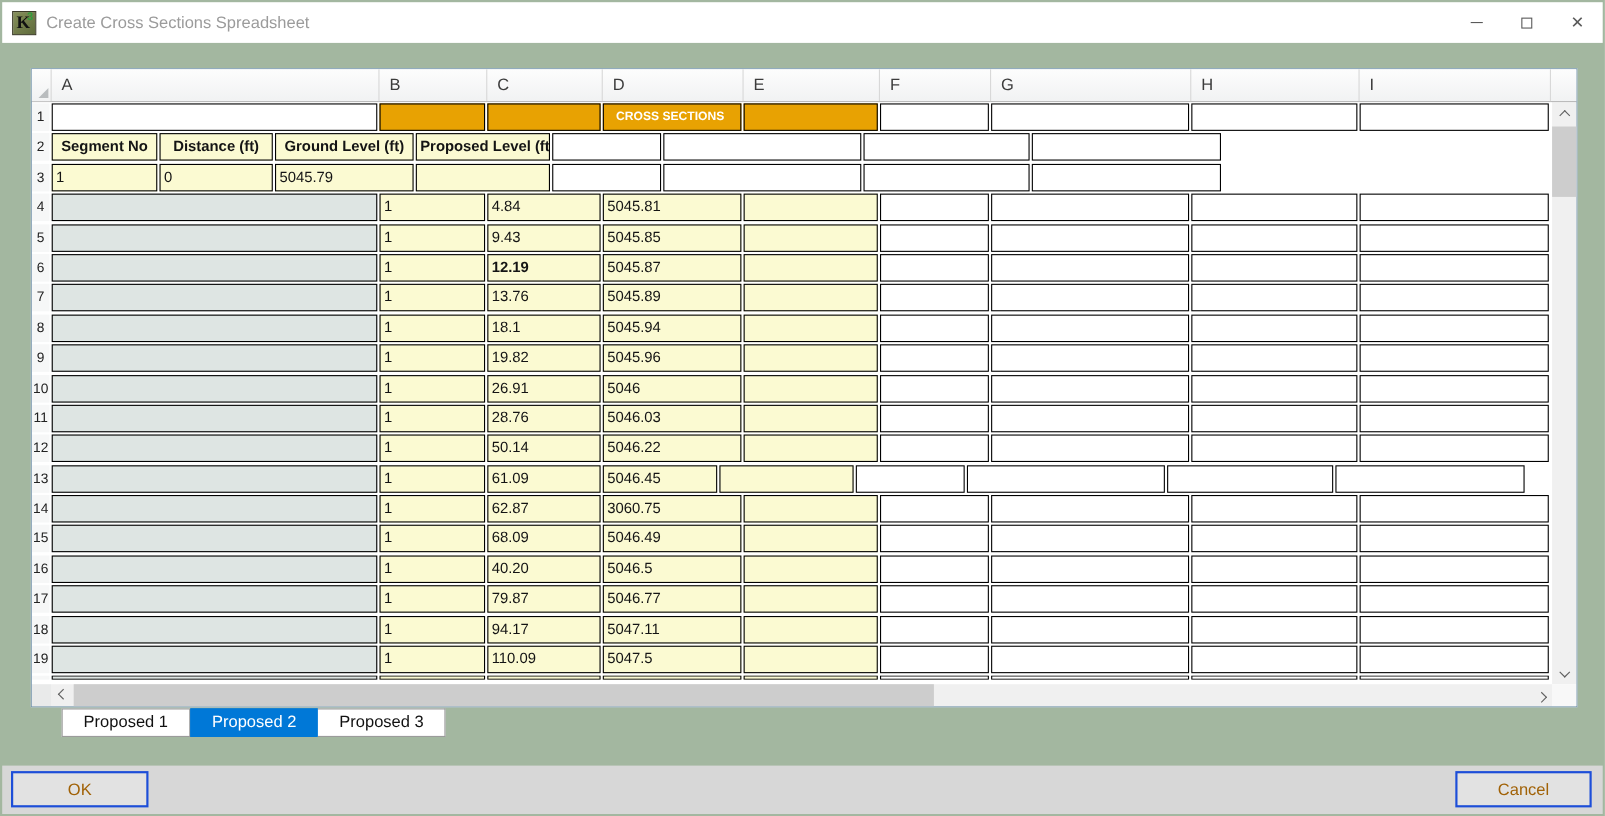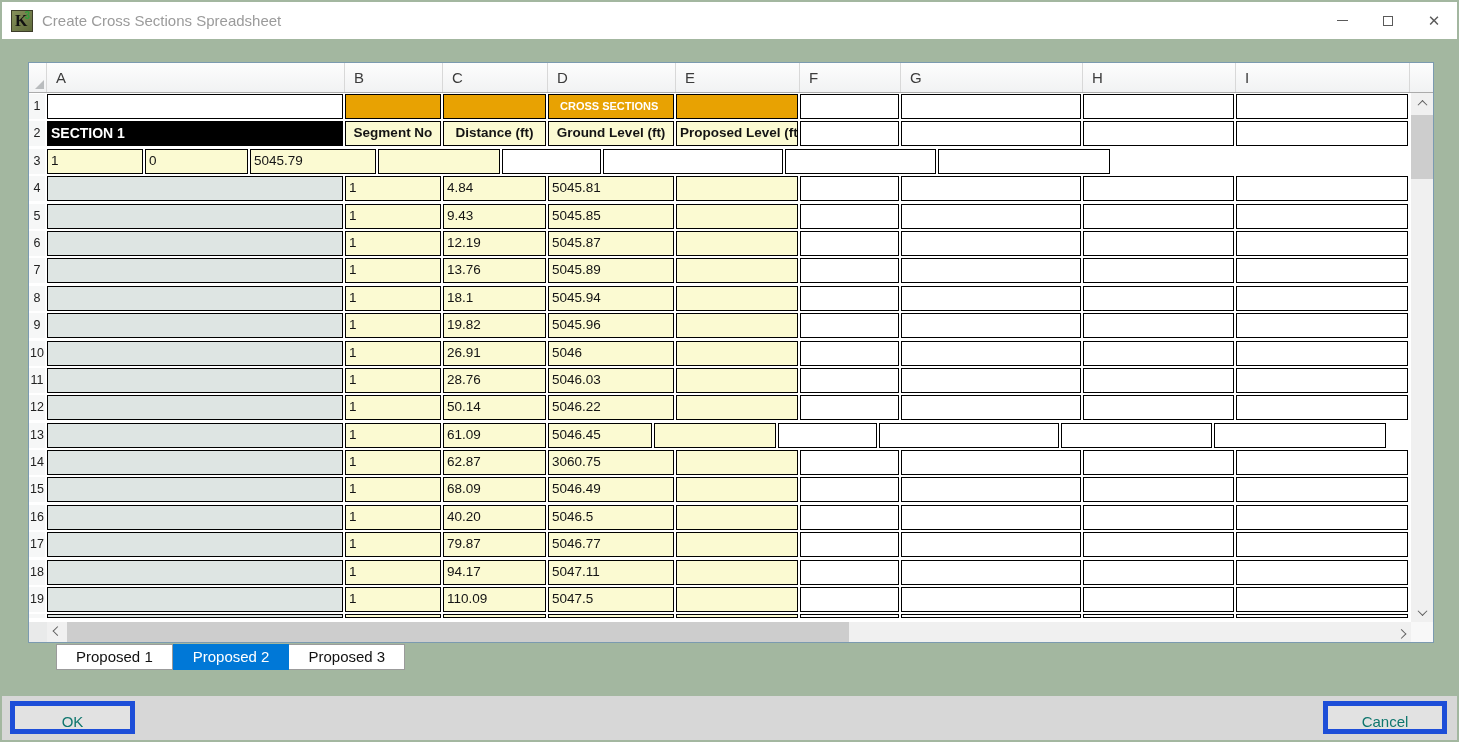--- a/index.html
+++ b/index.html
@@ -53,21 +53,21 @@
   .sb-corner { position:absolute; right:0; bottom:0; width:22px; height:20px; background:#f8f8f8; }
 
   
   .tabs { position:absolute; left:28px; top:644px; display:flex;padding-left:28px; }
   .tab { height:26px; line-height:24px; padding:0 19px; background:#fff; border:1px solid #9b9b9b; color:#111; font-size:15px; margin-right:0; border-left-width:0; }
   .tab:first-child { border-left-width:1px; }
   .tab.active { background:#0078d7; color:#fff; border:1px solid #0078d7; }
 
   
   .footer { position:absolute; left:2px; right:2px; bottom:2px; height:44px; background:#d7d7d7; }
-  .btn { position:absolute; top:5px; height:33px; background:#e2e2e2; border:5px solid #1d4ed8; font-size:15px; color:#0f766e; text-align:center; line-height:31px; font-family:"Liberation Sans",sans-serif; }
+  .btn { position:absolute; top:5px; height:33px; background:#e2e2e2; border:2px solid #1d4ed8; font-size:15px; color:#a16207; text-align:center; line-height:31px; font-family:"Liberation Sans",sans-serif; }
   .btn-ok { left:8px; width:125px; }
   .btn-cancel { right:10px; width:124px; }
 </style>
 </head>
 <body>
 
 <div class="titlebar">
   <div class="app-icon">
     <span class="k">K</span>
       <span class="three">3</span>
@@ -110,21 +110,20 @@
         <div class="cell c-orange" style="width: 103px;"></div>
         <div class="cell c-orange t-banner" style="width: 126px;">CROSS SECTIONS</div>
         <div class="cell c-orange" style="width: 122px;"></div>
         <div class="cell " style="width: 99px;"></div>
         <div class="cell " style="width: 180px;"></div>
         <div class="cell " style="width: 151px;"></div>
         <div class="cell " style="width: 172px;"></div>
       </div>
       <div class="g-row">
         <div class="rownum">2</div>
-        <div class="cell c-black" style="width: 296px;">SECTION 1</div>
         <div class="cell c-yellow t-colhd" style="width: 96px;">Segment No</div>
         <div class="cell c-yellow t-colhd" style="width: 103px;">Distance (ft)</div>
         <div class="cell c-yellow t-colhd" style="width: 126px;">Ground Level (ft)</div>
         <div class="cell c-yellow t-colhd" style="width: 122px;">Proposed Level (ft)</div>
         <div class="cell " style="width: 99px;"></div>
         <div class="cell " style="width: 180px;"></div>
         <div class="cell " style="width: 151px;"></div>
         <div class="cell " style="width: 172px;"></div>
       </div>
       <div class="g-row">
@@ -159,21 +158,21 @@
         <div class="cell c-yellow" style="width: 122px;"></div>
         <div class="cell " style="width: 99px;"></div>
         <div class="cell " style="width: 180px;"></div>
         <div class="cell " style="width: 151px;"></div>
         <div class="cell " style="width: 172px;"></div>
       </div>
       <div class="g-row">
         <div class="rownum">6</div>
         <div class="cell c-gray" style="width: 296px;"></div>
         <div class="cell c-yellow" style="width: 96px;">1</div>
-        <div class="cell c-yellow" style="width: 103px;">12.19</div>
+        <div class="cell c-yellow" style="width: 103px; font-weight: bold;">12.19</div>
         <div class="cell c-yellow" style="width: 126px;">5045.87</div>
         <div class="cell c-yellow" style="width: 122px;"></div>
         <div class="cell " style="width: 99px;"></div>
         <div class="cell " style="width: 180px;"></div>
         <div class="cell " style="width: 151px;"></div>
         <div class="cell " style="width: 172px;"></div>
       </div>
       <div class="g-row">
         <div class="rownum">7</div>
         <div class="cell c-gray" style="width: 296px;"></div>

